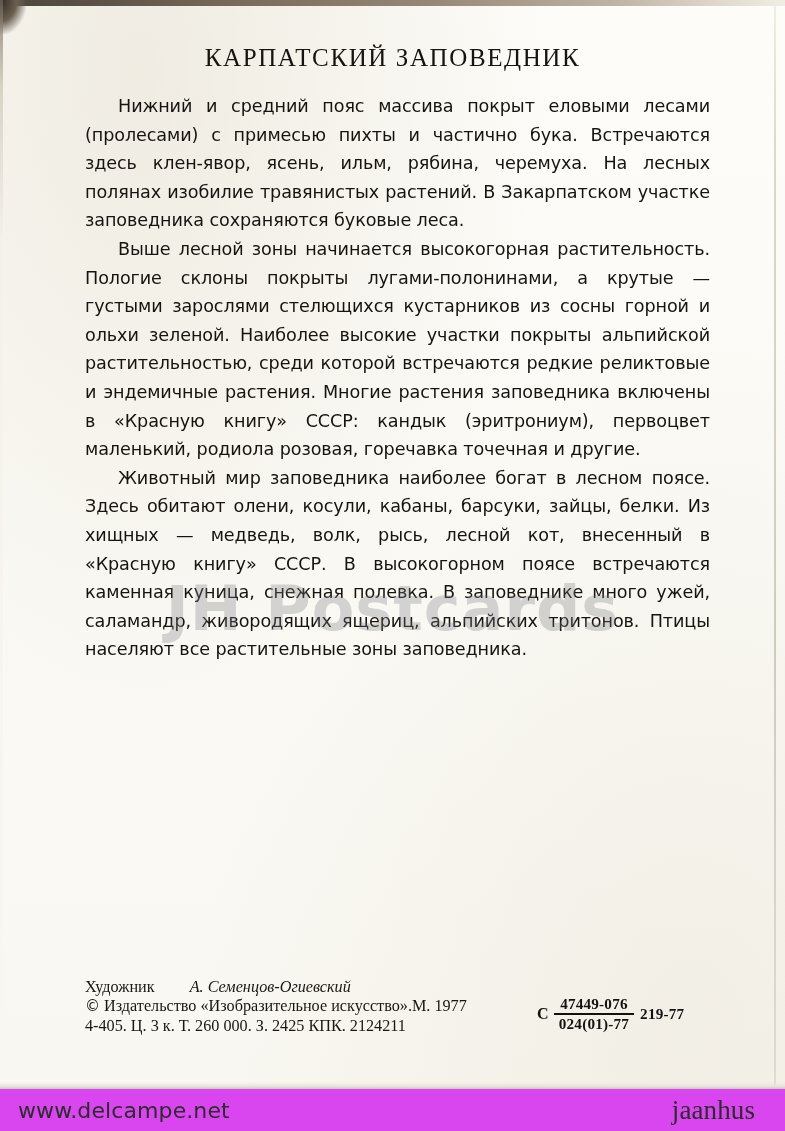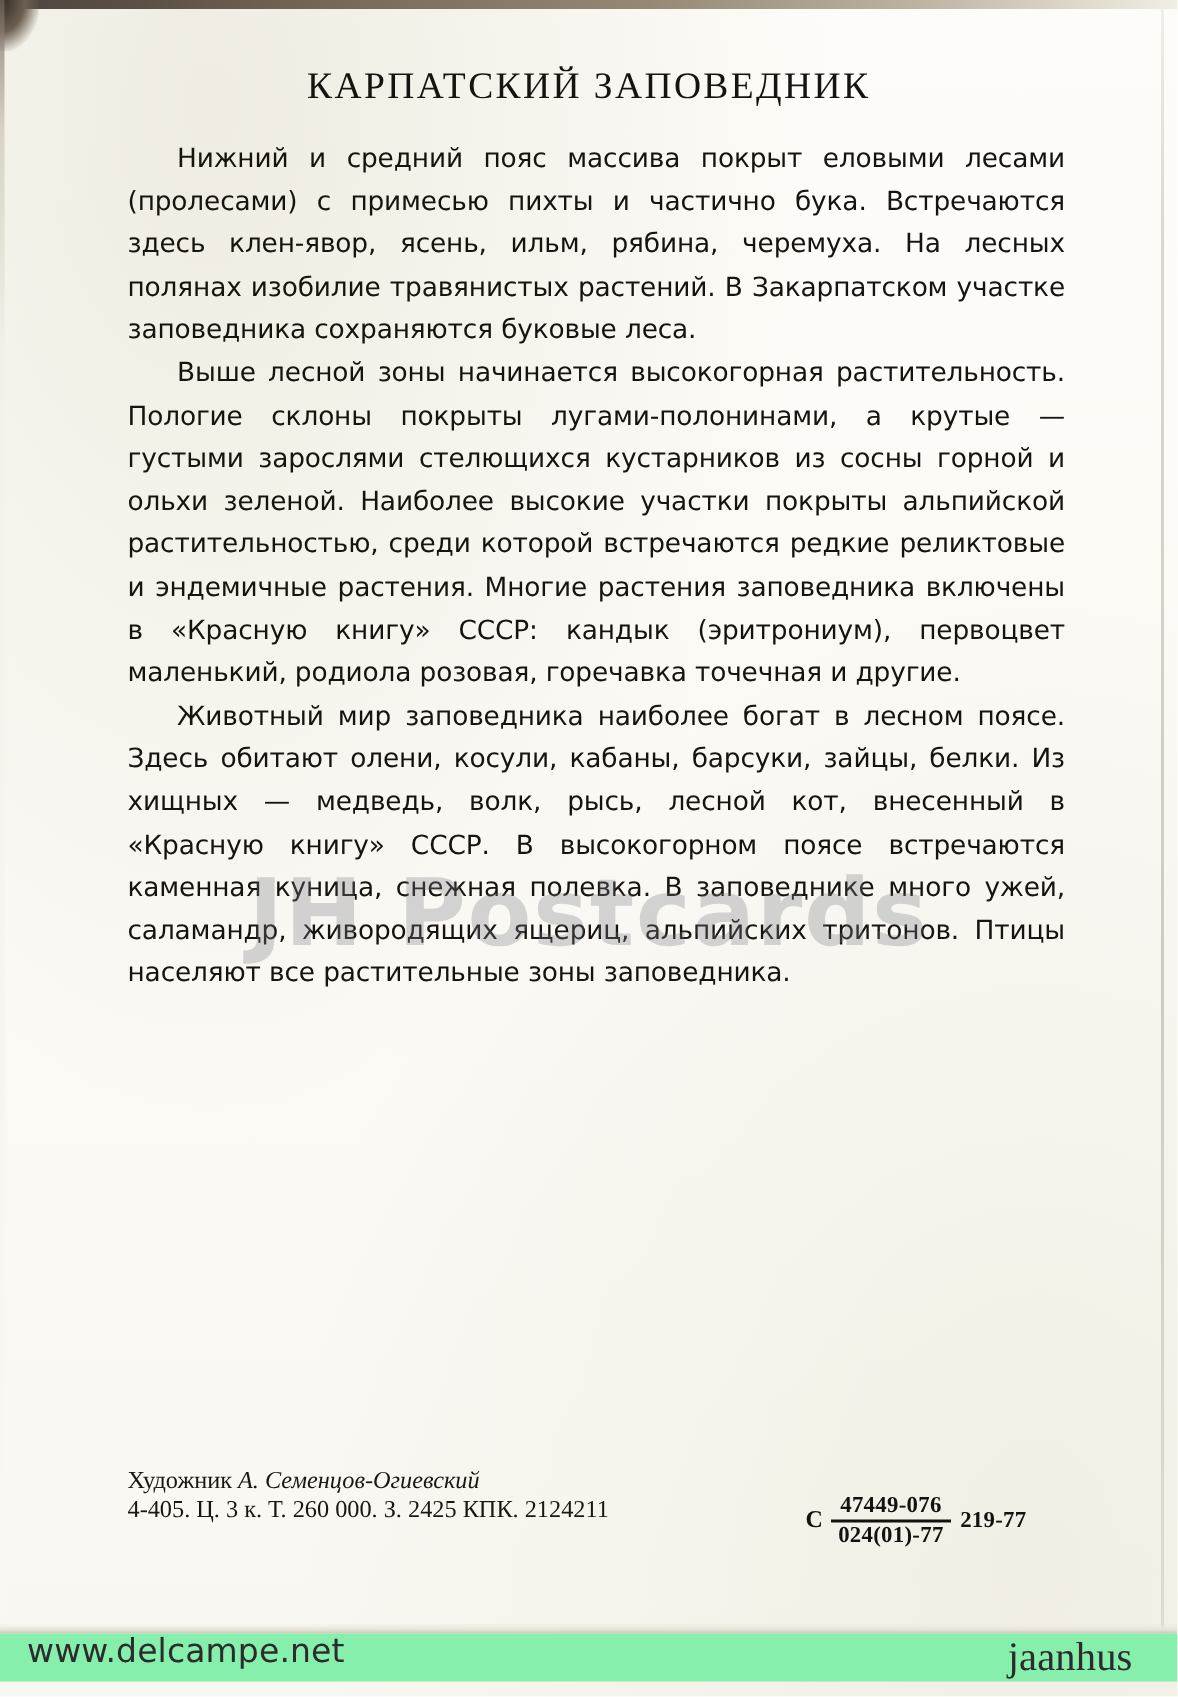--- a/index.html
+++ b/index.html
@@ -132,21 +132,21 @@
     position: absolute;
     left: 85px;
     top: 978px;
     width: 620px;
     font-family: "Liberation Serif", "DejaVu Serif", serif;
     font-size: 16.2px;
     line-height: 19.4px;
     color: #1a1713;
   }
   .imprint .line { white-space: nowrap; }
-  .imprint .artist-name { font-style: italic; }
+  .imprint .artist-name { font-style: italic; margin-left: 31px; }
   .copy-mark {
     font-family: "DejaVu Sans", "Liberation Sans", sans-serif;
     font-size: 15px;
   }
 
   .codeblock {
     position: absolute;
     left: 537px;
     top: 996px;
     display: flex;
@@ -197,24 +197,24 @@
     white-space: nowrap;
     margin-top: 48px;
   }
 
   
   .bottombar {
     position: absolute;
     left: 0;
     top: 1089px;
     width: 785px;
-    height: 32px;
-    background: #86efac;
+    height: 42px;
+    background: #d946ef;
     display: flex;
-    align-items: flex-start;
+    align-items: center;
     justify-content: space-between;
     box-sizing: border-box;
     padding: 0 30px 0 18px;
   }
   .bottombar .dc-url {
     font-family: "DejaVu Sans", "Liberation Sans", sans-serif;
     font-size: 22px;
     color: #2c2c2c;
     letter-spacing: .1px;
   }
@@ -248,20 +248,21 @@
 
       <p class="para sans">Выше лесной зоны начинается высокогорная растительность. Пологие склоны покрыты лугами-полонинами, а крутые — густыми зарослями стелющихся кустарников из сосны горной и ольхи зеленой. Наиболее высокие участки покрыты альпийской растительностью, среди которой встречаются редкие реликтовые и эндемичные растения. Многие растения заповедника включены в «Красную книгу» СССР: кандык (эритрониум), первоцвет маленький, родиола розовая, горечавка точечная и другие.</p>
 
       <p class="para sans">Животный мир заповедника наиболее богат в лесном поясе. Здесь обитают олени, косули, кабаны, барсуки, зайцы, белки. Из хищных — медведь, волк, рысь, лесной кот, внесенный в «Красную книгу» СССР. В высокогорном поясе встречаются каменная куница, снежная полевка. В заповеднике много ужей, саламандр, живородящих ящериц, альпийских тритонов. Птицы населяют все растительные зоны заповедника.</p>
 
     </div>
 
     <div class="imprint">
       <div class="line"><span>Художник </span><span class="artist-name">А. Семенцов-Огиевский</span></div>
 
+      <div class="line"><span class="copy-mark">©</span><span> Издательство «Изобразительное искусство».М. 1977</span></div>
 
       <div class="line">4-405. Ц. 3 к. Т. 260 000. З. 2425 КПК. 2124211</div>
 
     </div>
 
     <div class="codeblock">
       <span class="c-letter">С</span>
       <span class="frac">
         <span class="num">47449-076</span>
         <span class="bar"></span>

